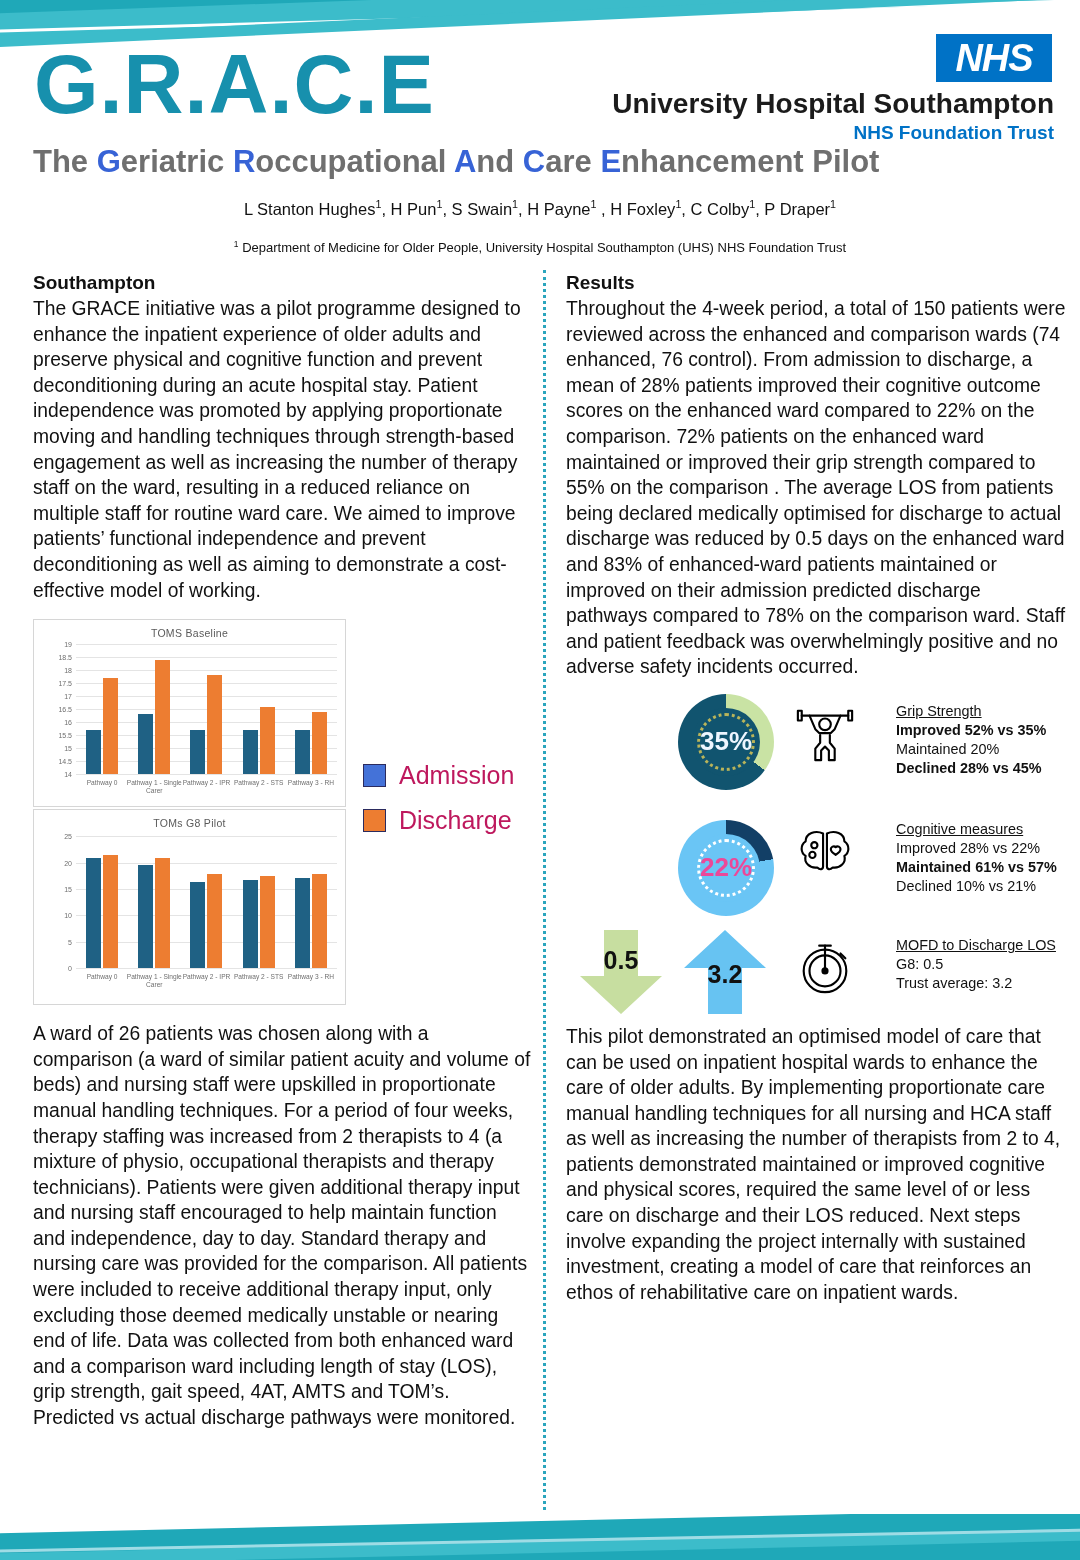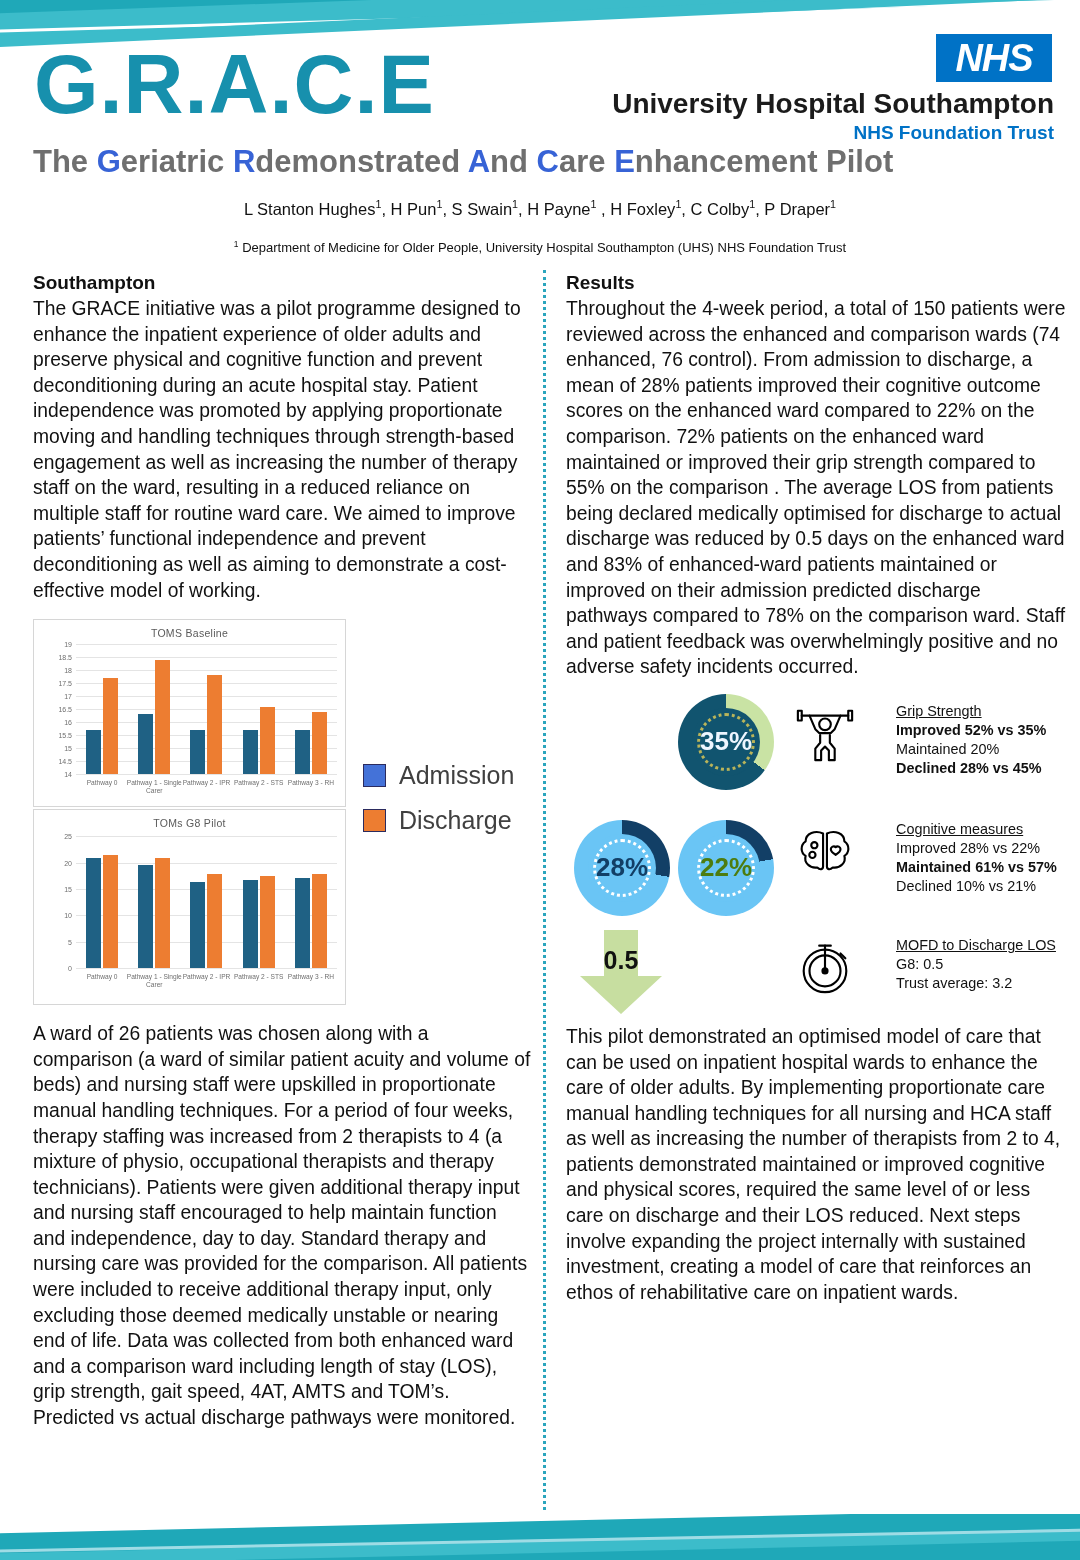--- a/index.html
+++ b/index.html
@@ -99,21 +99,21 @@
   .bar.dis{background:#ed7d31;}
   .xtick{
     position:absolute;font-size:6.6px;color:#6e6e6e;text-align:center;
     line-height:8px;white-space:normal;
   }
   .legend{position:absolute;left:330px;top:142px;}
   .legend-row{display:flex;align-items:center;margin-bottom:16px;}
   .lg-sw{width:21px;height:21px;border:1.5px solid #2b2b5e;margin-right:13px;}
   .lg-sw.adm{background:#4472d8;}
   .lg-sw.dis{background:#ed7d31;}
-  .lg-lbl{font-size:25px;color:#404040;}
+  .lg-lbl{font-size:25px;color:#be185d;}
 
   
   .info{position:relative;margin-top:14px;width:500px;height:330px;}
   .donut{position:absolute;width:96px;height:96px;}
   .donut .ring{position:absolute;inset:0;border-radius:50%;}
   .donut .dotted{
     position:absolute;inset:12px;border-radius:50%;border:3px dotted;
   }
   .donut .val{
     position:absolute;inset:0;display:flex;align-items:center;justify-content:center;
@@ -142,21 +142,21 @@
   <div class="sw-d"></div>
 </div>
 
 <div class="title-block">
   <div class="grace">G.R.A.C.E</div>
 
   <div class="nhs-logo">NHS</div>
   <div class="uhs-line1">University Hospital Southampton</div>
   <div class="uhs-line2">NHS Foundation Trust</div>
 
-  <div class="subtitle" id="subtitle"><span>The </span><span class="hl">G</span><span>eriatric </span><span class="hl">R</span><span>demonstrated </span><span class="hl">A</span><span>nd </span><span class="hl">C</span><span>are </span><span class="hl">E</span><span>nhancement Pilot</span></div>
+  <div class="subtitle" id="subtitle"><span>The </span><span class="hl">G</span><span>eriatric </span><span class="hl">R</span><span>occupational </span><span class="hl">A</span><span>nd </span><span class="hl">C</span><span>are </span><span class="hl">E</span><span>nhancement Pilot</span></div>
   <div class="authors" id="authors">L Stanton Hughes<sup>1</sup>, H Pun<sup>1</sup>, S Swain<sup>1</sup>, H Payne<sup>1</sup> , H Foxley<sup>1</sup>, C Colby<sup>1</sup>, P Draper<sup>1</sup></div>
   <div class="affil" id="affil"><sup>1</sup> Department of Medicine for Older People, University Hospital Southampton (UHS) NHS Foundation Trust</div>
 </div>
 
 <div class="divider"></div>
 
 <div class="col-left">
 
   <h2 class="sec">Southampton</h2>
   <p class="body">The GRACE initiative was a pilot programme designed to enhance the inpatient experience of older adults and preserve physical and cognitive function and prevent deconditioning during an acute hospital stay. Patient independence was promoted by applying proportionate moving and handling techniques through strength-based engagement as well as increasing the number of therapy staff on the ward, resulting in a reduced reliance on multiple staff for routine ward care. We aimed to improve patients’ functional independence and prevent deconditioning as well as aiming to demonstrate a cost-effective model of working.</p>
@@ -284,35 +284,32 @@
   <h2 class="sec">Results</h2>
   <p class="body">Throughout the 4-week period, a total of 150 patients were reviewed across the enhanced and comparison wards (74 enhanced, 76 control). From admission to discharge, a mean of 28% patients improved their cognitive outcome scores on the enhanced ward compared to 22% on the comparison. 72% patients on the enhanced ward maintained or improved their grip strength compared to 55% on the comparison . The average LOS from patients being declared medically optimised for discharge to actual discharge was reduced by 0.5 days on the enhanced ward and 83% of enhanced-ward patients maintained or improved on their admission predicted discharge pathways compared to 78% on the comparison ward. Staff and patient feedback was overwhelmingly positive and no adverse safety incidents occurred.</p>
 
   <div class="info" id="infographic">
       <div class="donut" style="left: 112px; top: 0px;">
         <div class="ring" style="background: conic-gradient(rgb(201, 227, 164) 0deg, rgb(201, 227, 164) 126deg, rgb(17, 84, 111) 126deg, rgb(17, 84, 111) 360deg);"></div>
         <div style="position: absolute; inset: 14px; border-radius: 50%; background: rgb(17, 84, 111);"></div>
         <div class="dotted" style="border-color: rgb(185, 180, 90); inset: 19px;"></div>
         <div class="val" style="color: rgb(238, 246, 255);">35%</div>
       </div>
-      <div class="donut" style="left: 8px; top: 126px;">
-        <div class="ring" style="background: conic-gradient(rgb(18, 63, 102) 0deg, rgb(18, 63, 102) 100.8deg, rgb(106, 197, 245) 100.8deg, rgb(106, 197, 245) 360deg);"></div>
-        <div style="position: absolute; inset: 14px; border-radius: 50%; background: rgb(106, 197, 245);"></div>
-        <div class="dotted" style="border-color: rgb(255, 255, 255); inset: 19px;"></div>
-        <div class="val" style="color: rgb(18, 63, 102);">28%</div>
-      </div>
       <div class="donut" style="left: 112px; top: 126px;">
         <div class="ring" style="background: conic-gradient(rgb(18, 63, 102) 0deg, rgb(18, 63, 102) 79.2deg, rgb(106, 197, 245) 79.2deg, rgb(106, 197, 245) 360deg);"></div>
         <div style="position: absolute; inset: 14px; border-radius: 50%; background: rgb(106, 197, 245);"></div>
         <div class="dotted" style="border-color: rgb(255, 255, 255); inset: 19px;"></div>
-        <div class="val" style="color: #4d7c0f;">22%</div>
+        <div class="val" style="color: #ec4899;">22%</div>
       </div>
       <div class="arrow" style="left: 12px; top: 236px;"><svg viewBox="0 0 86 84" width="86" height="84">
           <path d="M26 0 H60 V46 H84 L43 84 L2 46 H26 Z" fill="#c7deA0"></path>
         </svg><div class="num" style="top: 16px;">0.5</div></div>
+      <div class="arrow" style="left: 116px; top: 236px;"><svg viewBox="0 0 86 84" width="86" height="84">
+          <path d="M43 0 L84 38 H60 V84 H26 V38 H2 Z" fill="#67c3f2"></path>
+        </svg><div class="num" style="top: 30px;">3.2</div></div>
       <div class="ico" style="left: 228px; top: 10px;"><svg viewBox="0 0 64 64" width="62" height="62" fill="none" stroke="#000" stroke-width="2.2" stroke-linecap="round" stroke-linejoin="round">
           <line x1="8" y1="12" x2="56" y2="12"></line>
           <rect x="4" y="7" width="4" height="10"></rect>
           <rect x="56" y="7" width="4" height="10"></rect>
           <circle cx="32" cy="21" r="6"></circle>
           <path d="M16 12 L22 26 L26 30 H38 L42 26 L48 12"></path>
           <path d="M27 32 V40 L22 46 V58 H28 V48 L32 44 L36 48 V58 H42 V46 L37 40 V32"></path>
         </svg></div>
       <div class="ico" style="left: 228px; top: 126px;"><svg viewBox="0 0 64 64" width="62" height="62" fill="none" stroke="#000" stroke-width="2.2" stroke-linecap="round" stroke-linejoin="round">
           <path d="M30 14 C22 10 12 14 12 22 C6 26 7 34 12 37 C10 44 16 50 24 49 C27 52 30 51 30 48 Z"></path>

